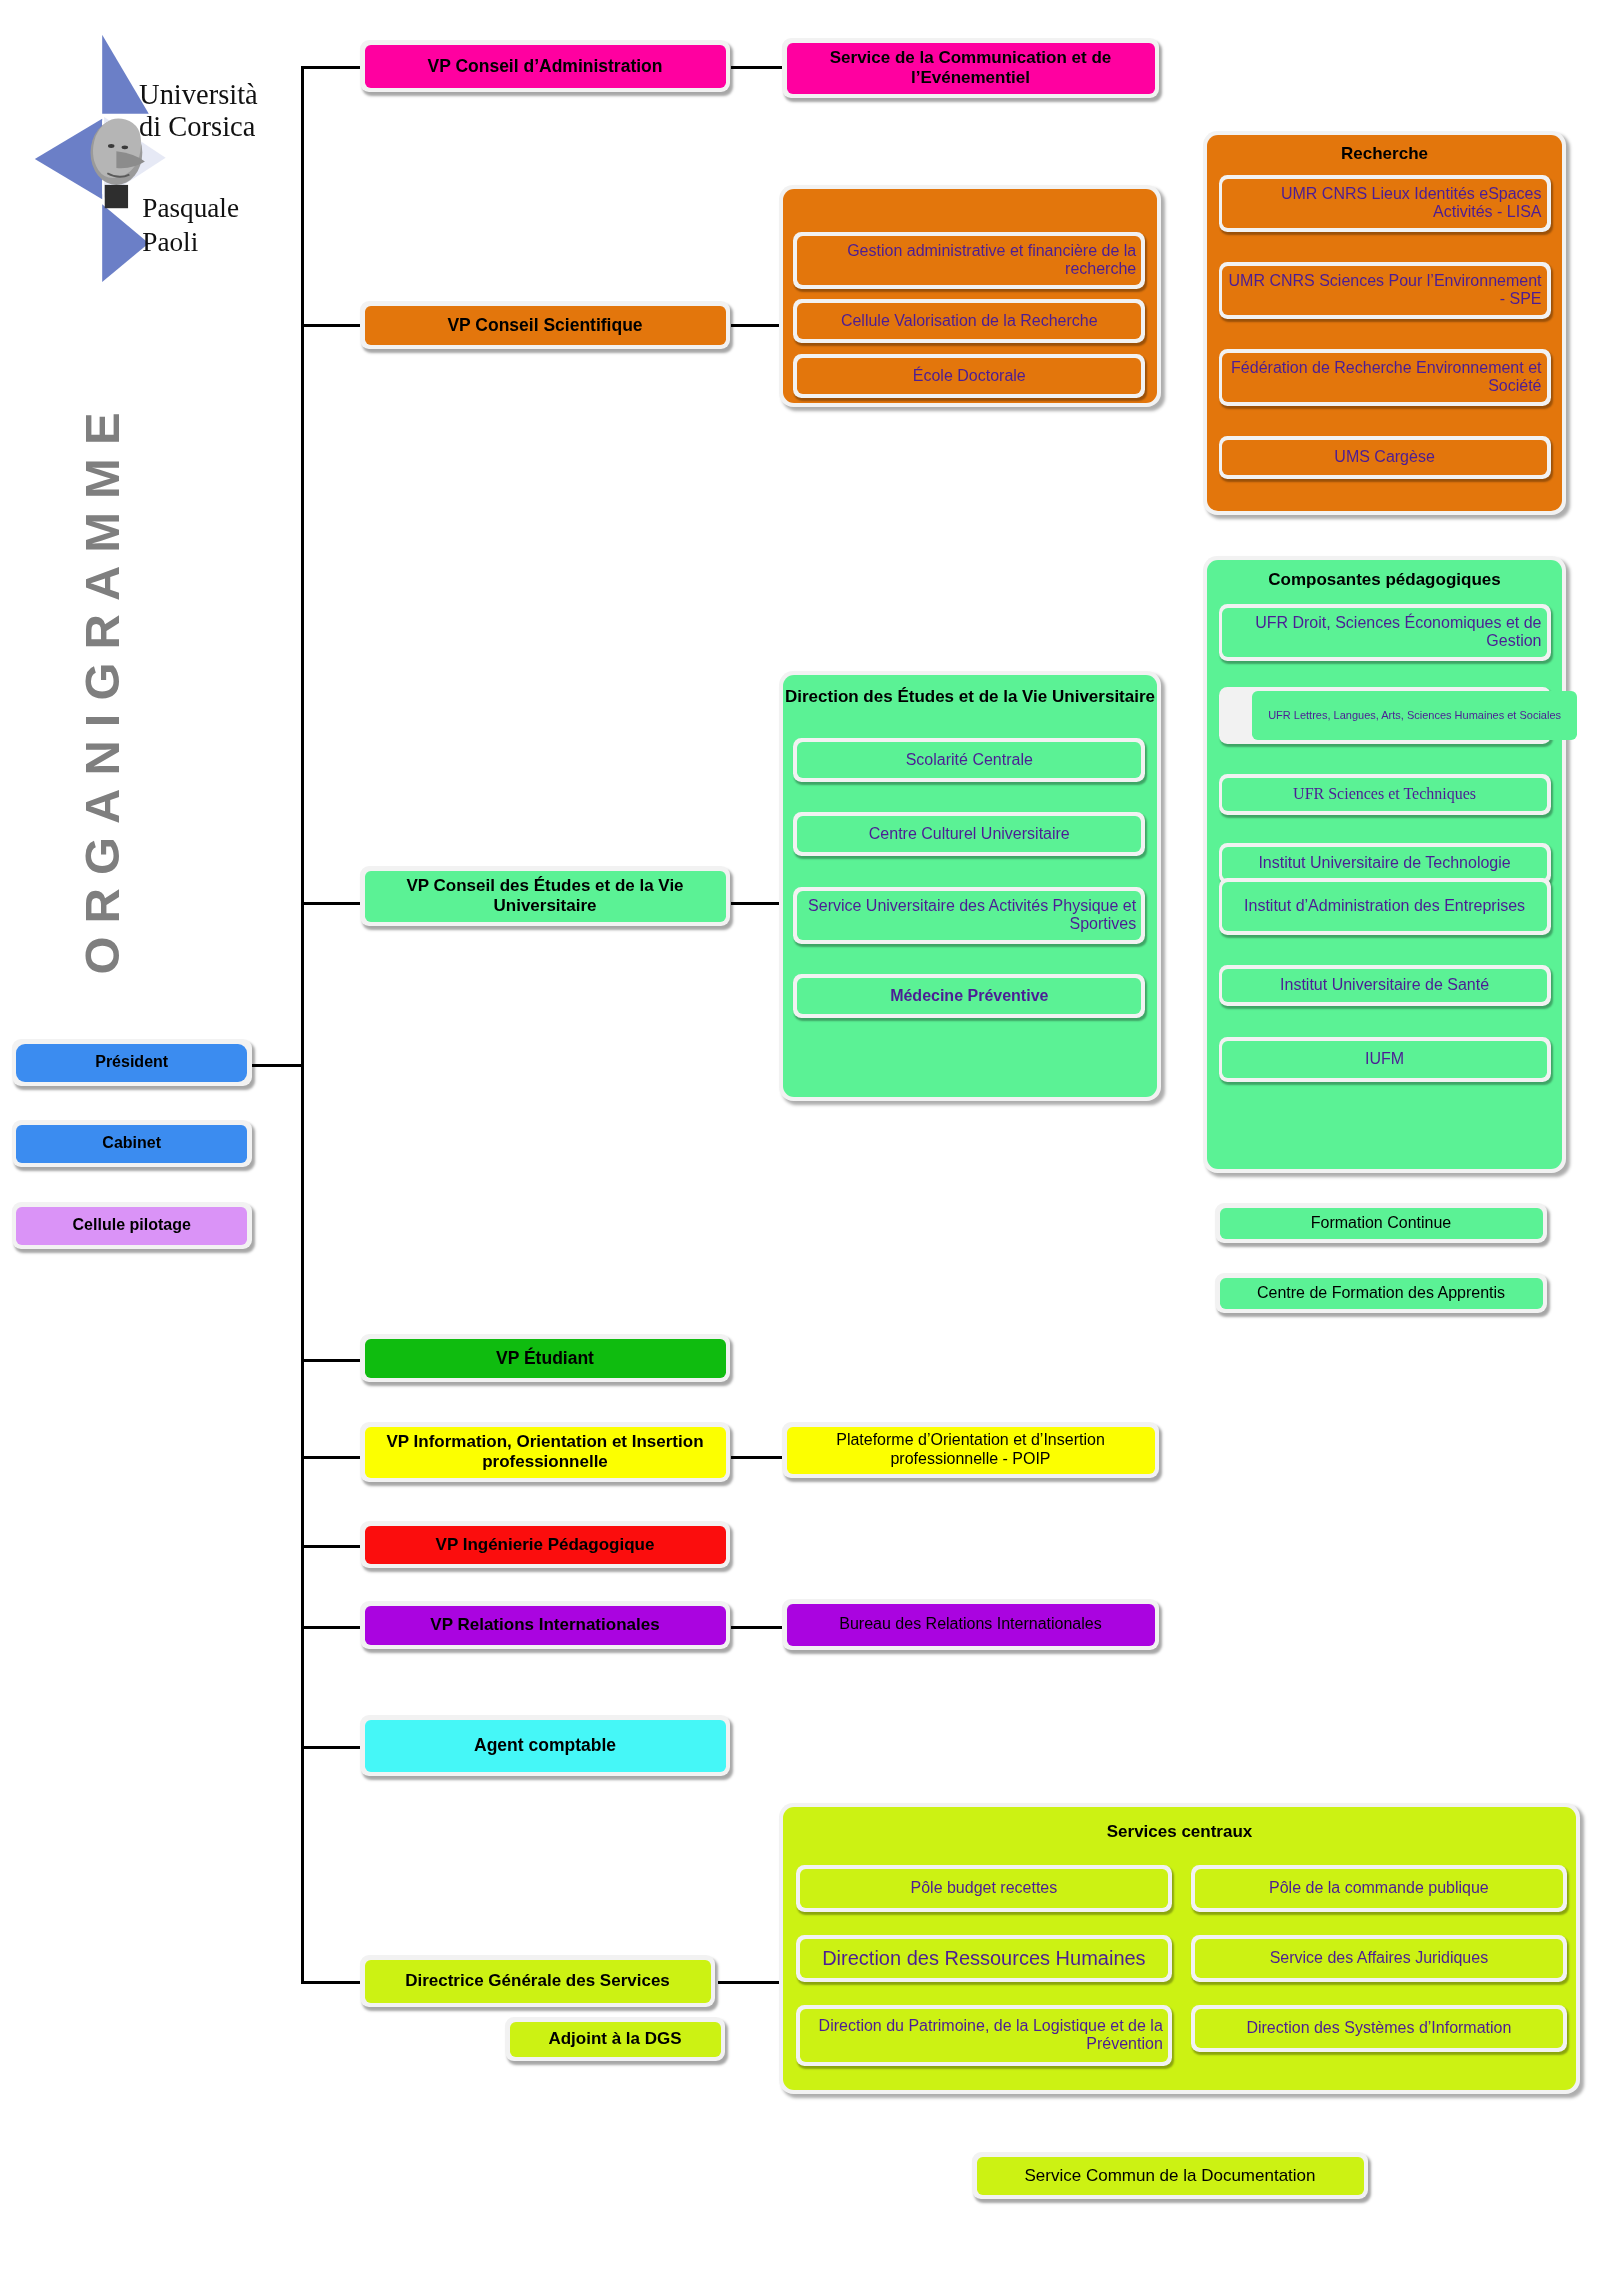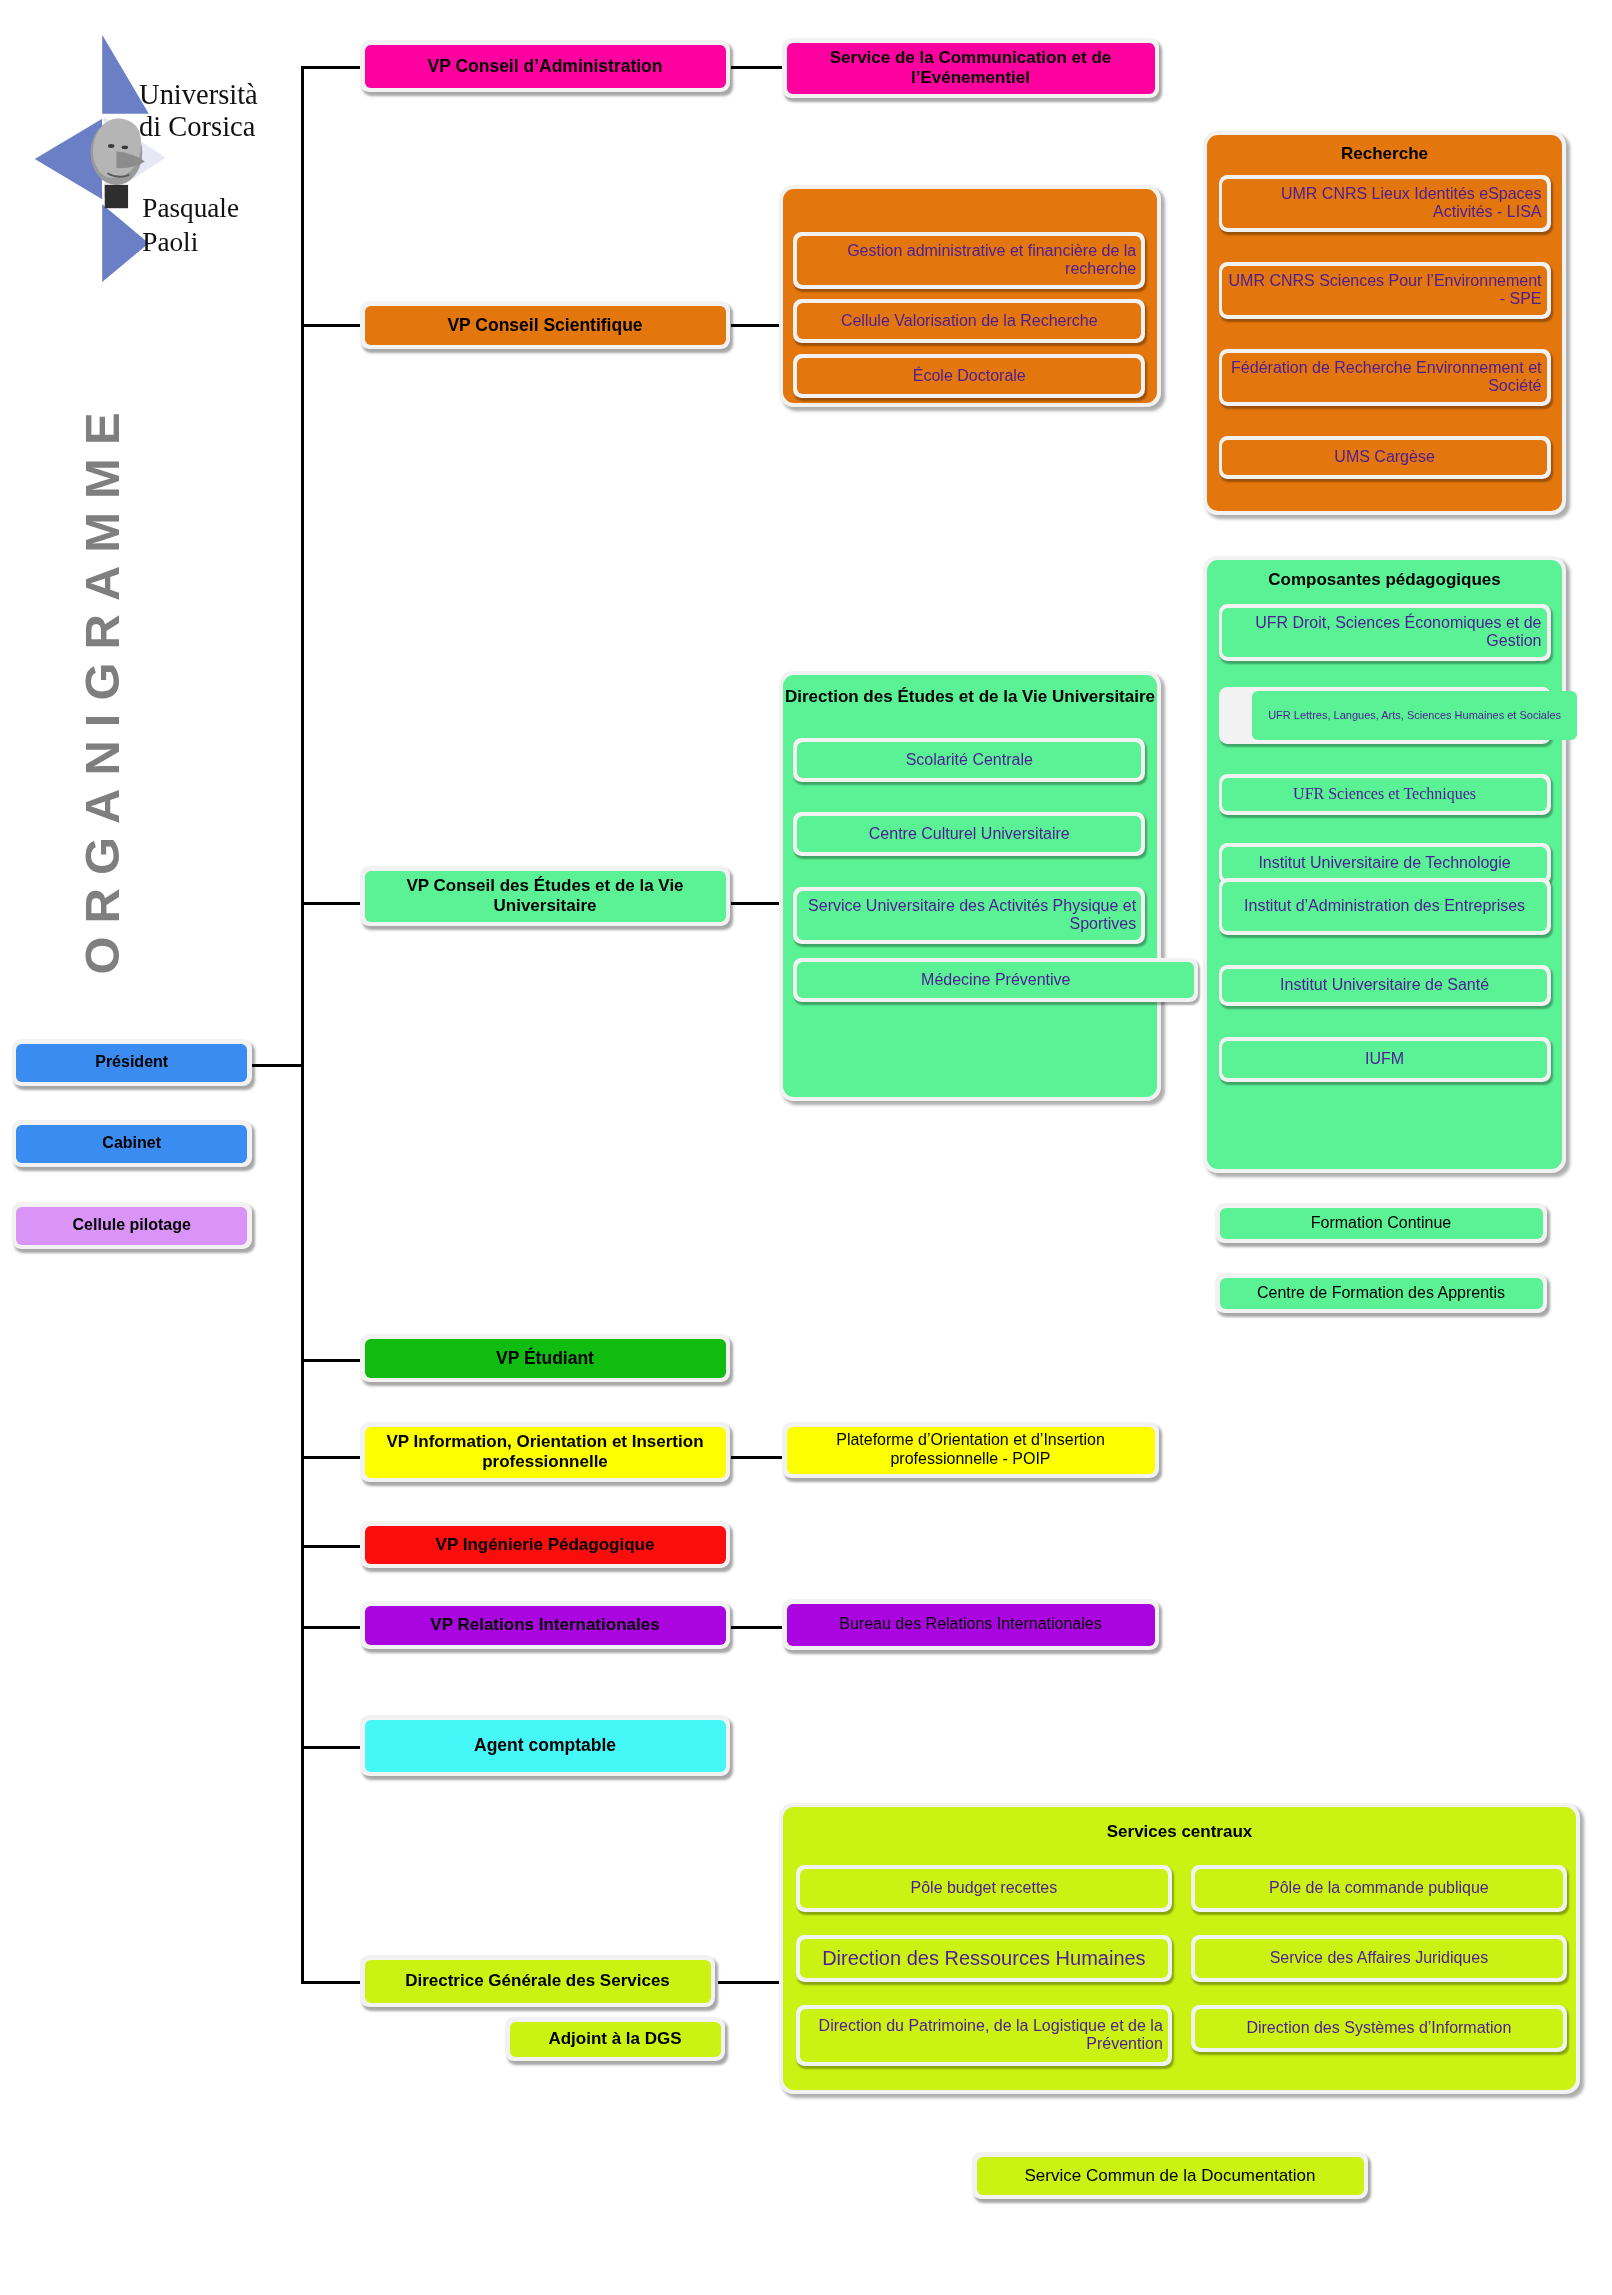--- a/index.html
+++ b/index.html
@@ -145,21 +145,21 @@
   <div class="line hline" style="left:731px;top:1626px;width:52px;"></div>
 
   <div class="line hline" style="left:301px;top:1746px;width:60px;"></div>
 
   <div class="line hline" style="left:301px;top:1981px;width:60px;"></div>
   <div class="line hline" style="left:718px;top:1981px;width:65px;"></div>
 
   <div class="line hline" style="left:250px;top:1064px;width:53px;"></div>
 
   <div class="node bold" style="left:11.7px;top:1039px;width:240px;height:47px;">
-    <div class="fill" style="background:#3B8CF0;font-size:16px;">Président</div>
+    <div class="fill" style="background:#3B8CF0;font-size:16px;border-radius:9px;">Président</div>
   </div>
 
   <div class="node bold" style="left:11.7px;top:1120px;width:240px;height:47px;">
     <div class="fill" style="background:#3B8CF0;font-size:16px;">Cabinet</div>
   </div>
 
   <div class="node bold" style="left:11.7px;top:1202px;width:240px;height:47px;">
     <div class="fill" style="background:#DA93F7;font-size:16px;">Cellule pilotage</div>
   </div>
 
@@ -270,21 +270,21 @@
       </div>
 
       <div class="leaf" style="left:10.4px;top:137px;width:352px;height:44px;">
         <div class="lfill" style="background:#5BF295;font-size:16px;">Centre Culturel Universitaire</div>
       </div>
 
       <div class="leaf" style="left:10.4px;top:212px;width:352px;height:57px;">
         <div class="lfill" style="background:#5BF295;font-size:16px;">Service Universitaire des Activités Physique et Sportives</div>
       </div>
 
-      <div class="leaf" style="left:10.4px;top:283px;width:405px;height:44px;">
+      <div class="leaf" style="left:10.4px;top:299px;width:352px;height:44px;font-weight:bold;">
         <div class="lfill" style="background:#5BF295;font-size:16px;">Médecine Préventive</div>
       </div>
     </div>
   </div>
 
   <div class="node bold" style="left:360px;top:1334px;width:370px;height:48px;">
     <div class="fill" style="background:#0FBC0F;font-size:17.5px;">VP Étudiant</div>
   </div>
 
   <div class="node bold" style="left:360px;top:1422px;width:370px;height:60px;">

